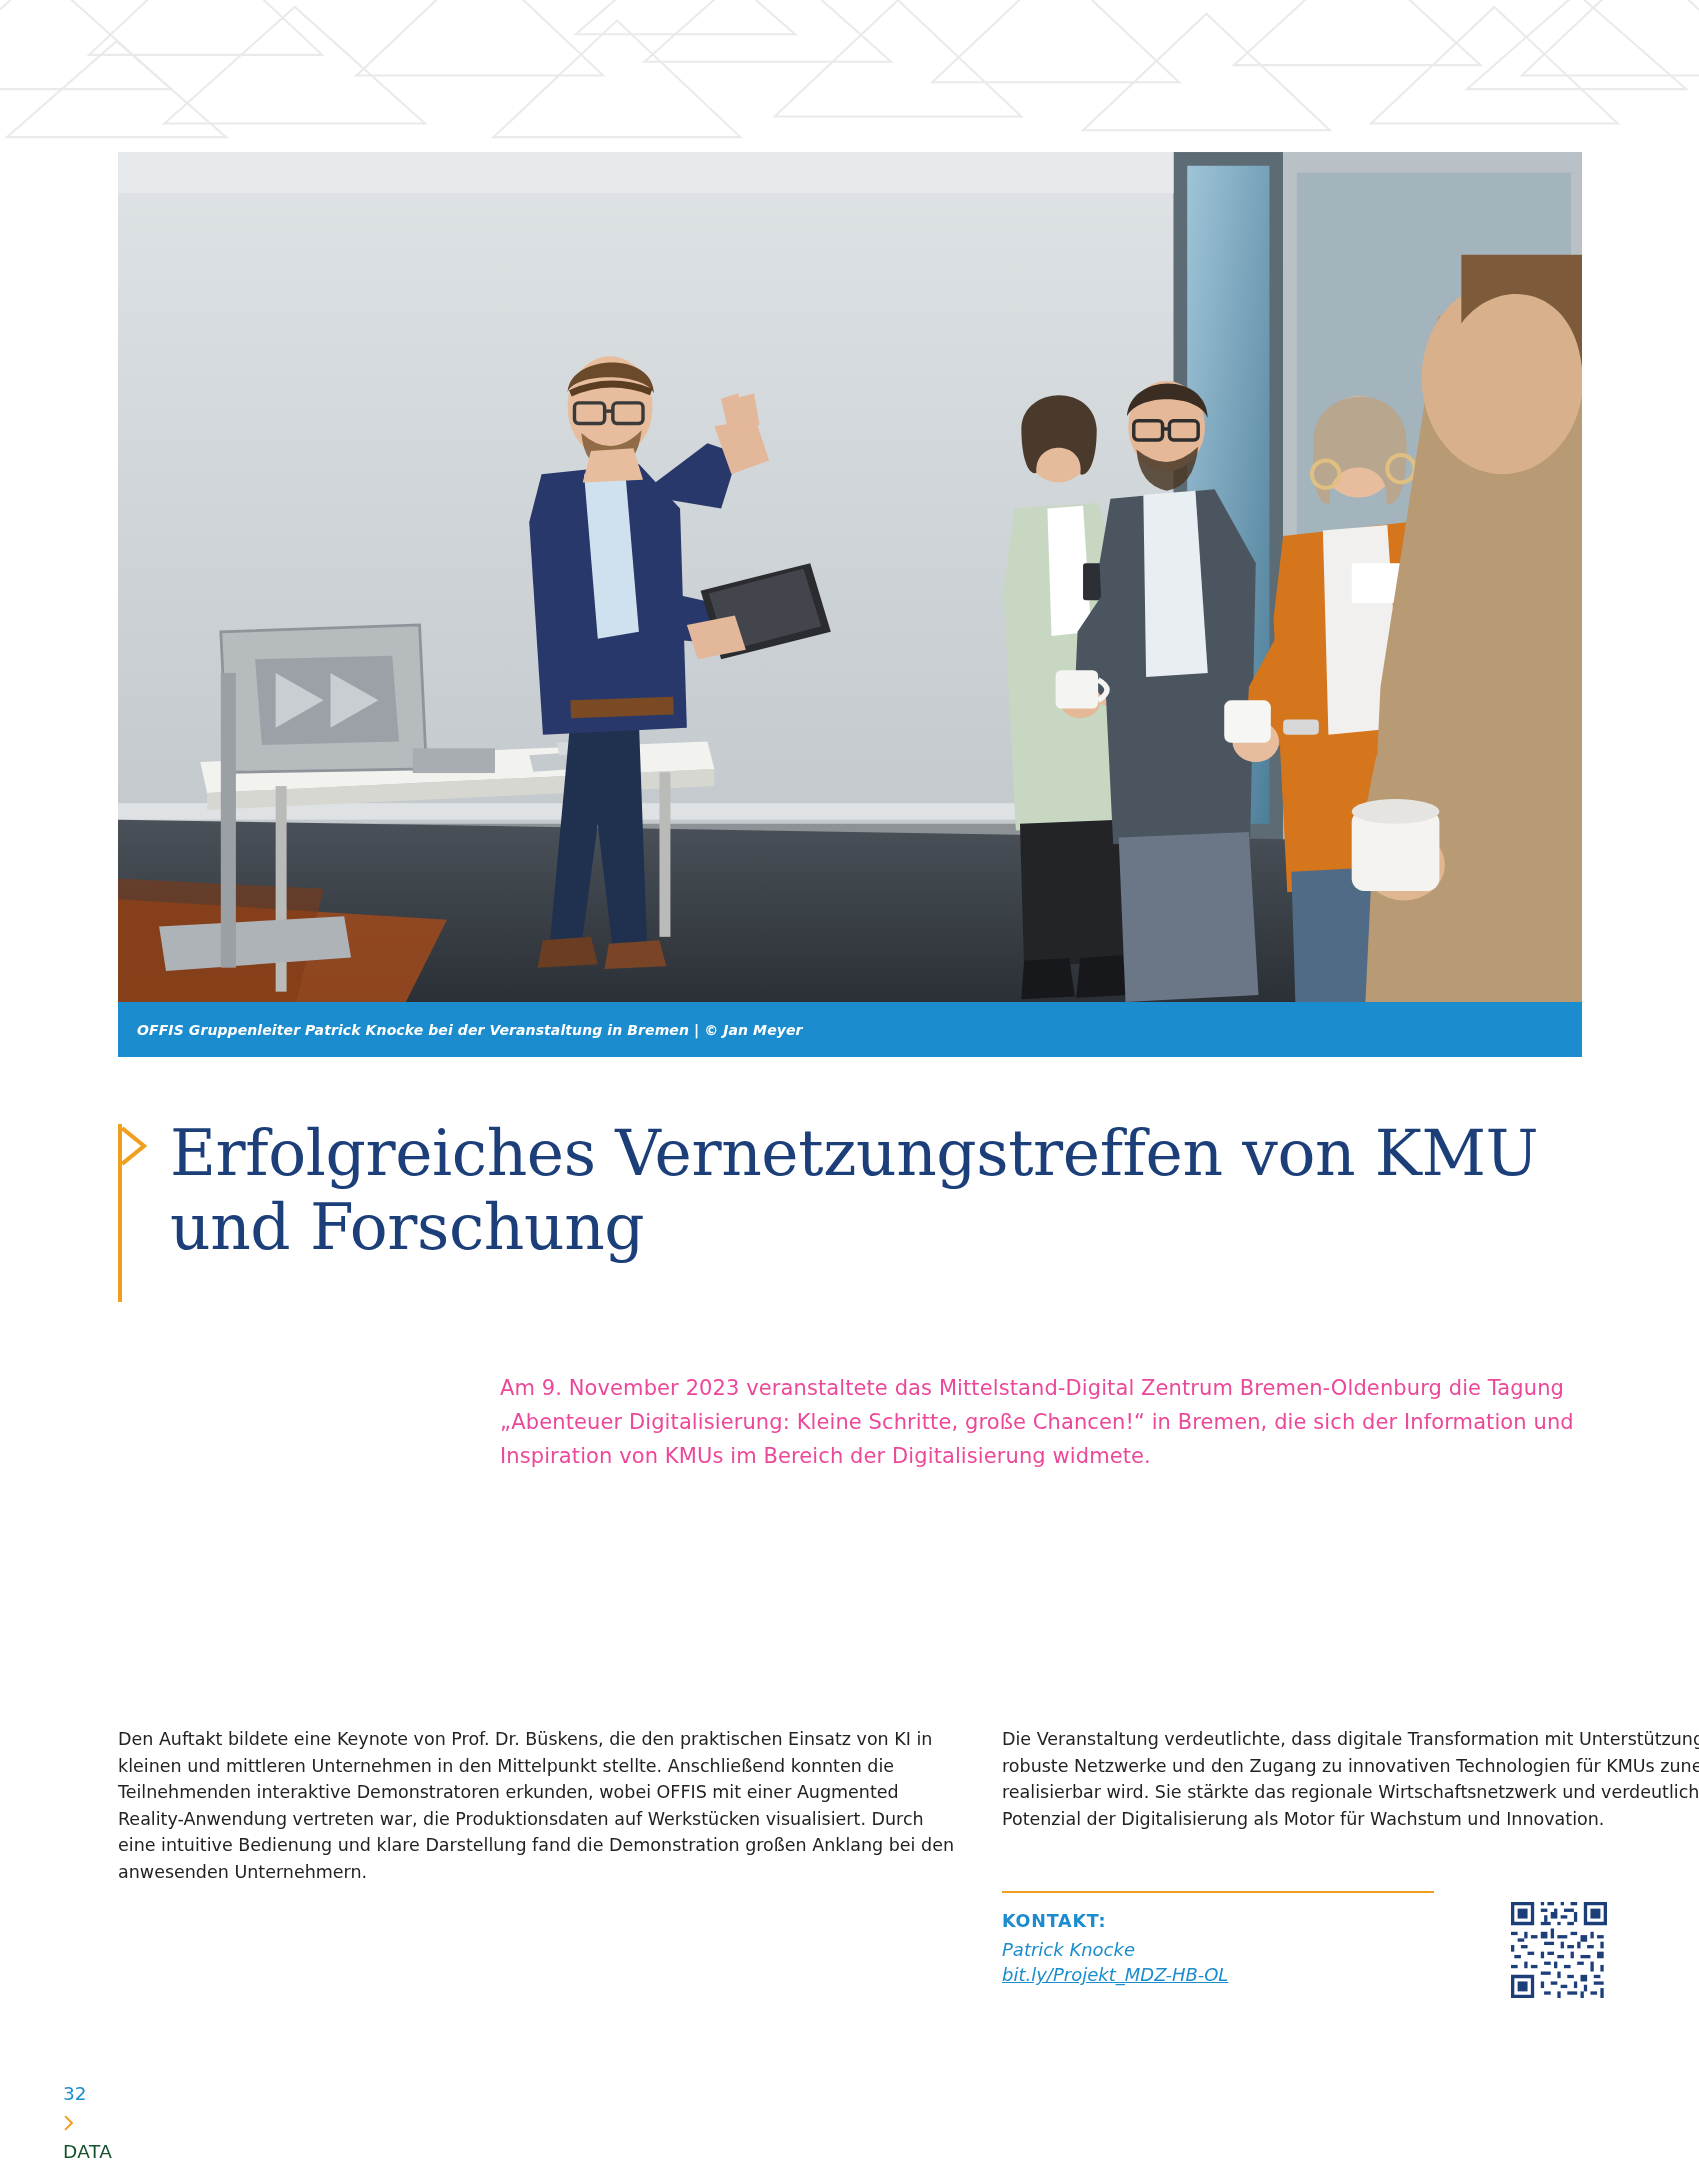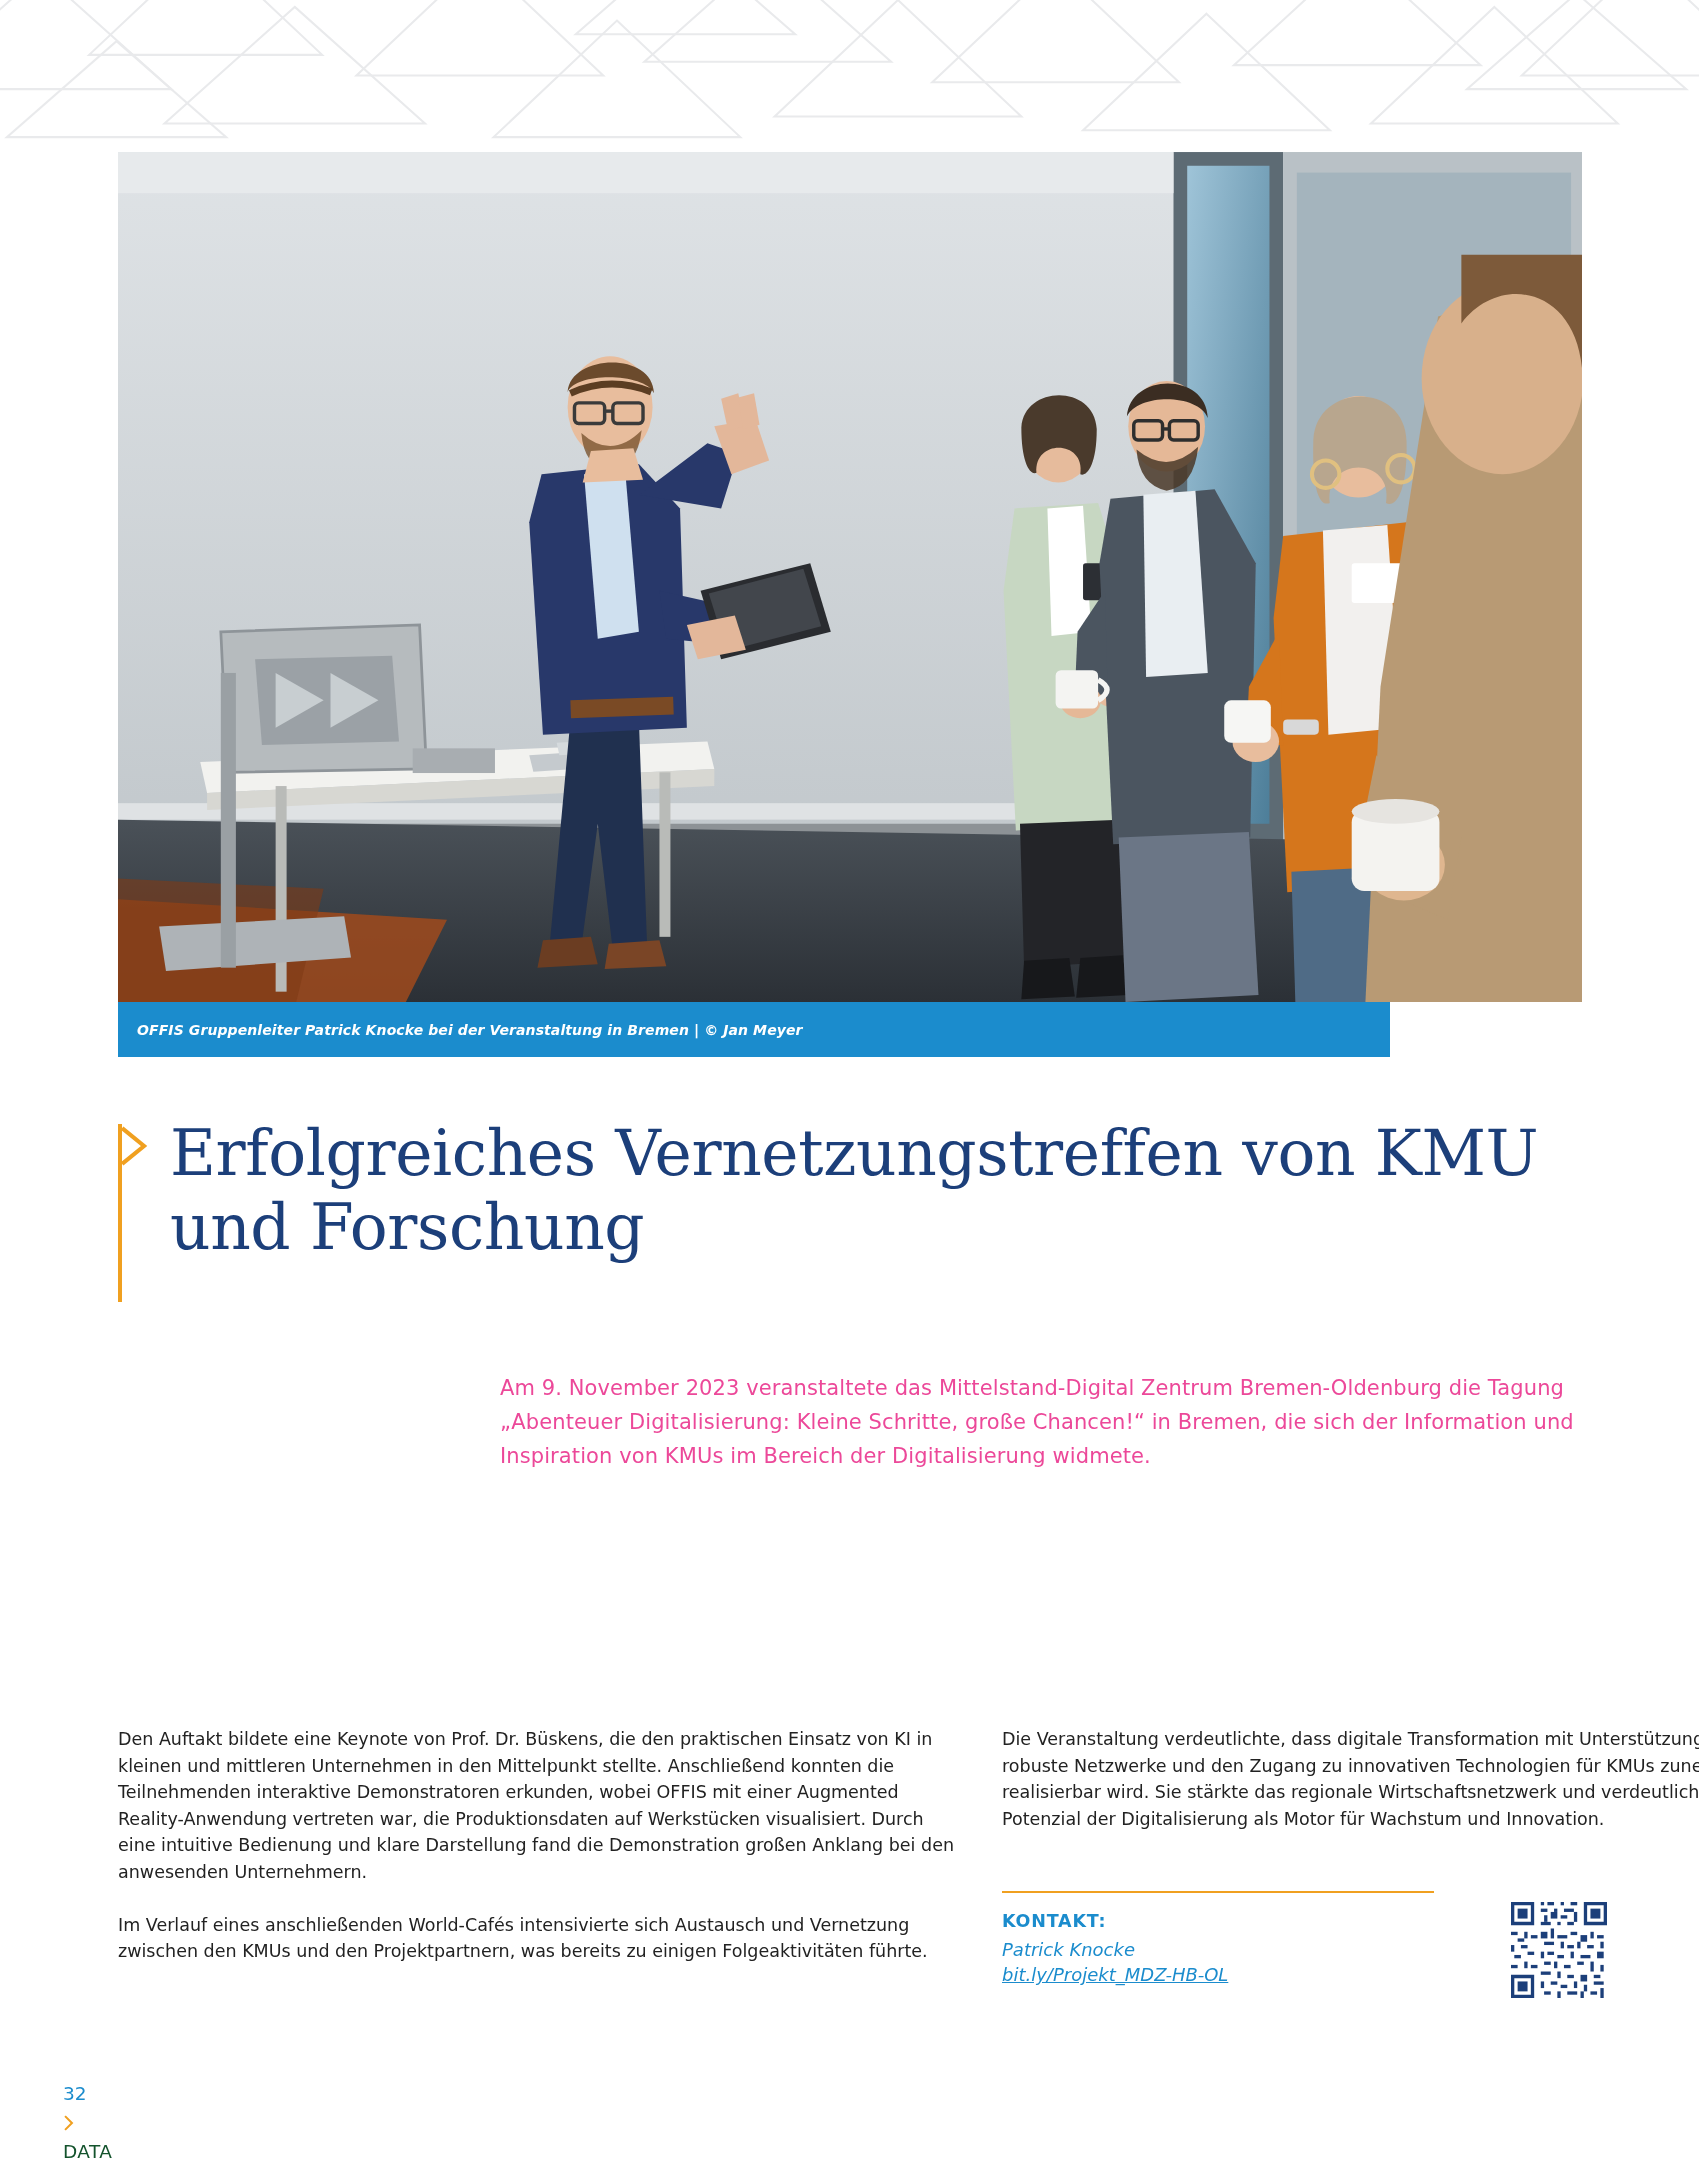--- a/index.html
+++ b/index.html
@@ -41,21 +41,21 @@
     height: 850px;
     overflow: hidden;
     background: #8d9296;
   }
   .photo svg { display:block; }
 
   .caption-bar {
     position: absolute;
     left: 0;
     top: 850px;
-    width: 1272px;
+    width: 1464px;
     height: 55px;
     background: #1b8ccd;
     color: #ffffff;
     font-family: "DejaVu Sans", sans-serif;
     font-style: italic;
     font-weight: bold;
     font-size: 14px;
     letter-spacing: 0.1px;
     display: flex;
     align-items: center;
@@ -366,21 +366,20 @@
   <svg class="headline-chevron" viewBox="0 0 46 64">
     <polyline points="6,6 38,32 6,58" fill="none" stroke="#f0a020" stroke-width="6"></polyline>
   </svg>
   <h1 class="headline">Erfolgreiches Vernetzungstreffen von KMU und Forschung</h1>
 </div>
 
 <div class="lead">Am 9. November 2023 veranstaltete das Mittelstand-Digital Zentrum Bremen-Oldenburg die Tagung „Abenteuer Digitalisierung: Kleine Schritte, große Chancen!“ in Bremen, die sich der Information und Inspiration von KMUs im Bereich der Digitalisierung widmete.</div>
 
 <div class="col left">
   <p>Den Auftakt bildete eine Keynote von Prof. Dr. Büskens, die den praktischen Einsatz von KI in kleinen und mittleren Unternehmen in den Mittelpunkt stellte. Anschließend konnten die Teilnehmenden interaktive Demonstratoren erkunden, wobei OFFIS mit einer Augmented Reality-Anwendung vertreten war, die Produktionsdaten auf Werkstücken visualisiert. Durch eine intuitive Bedienung und klare Darstellung fand die Demonstration großen Anklang bei den anwesenden Unternehmern.</p>
-  <p>Im Verlauf eines anschließenden World-Cafés intensivierte sich Austausch und Vernetzung zwischen den KMUs und den Projektpartnern, was bereits zu einigen Folgeaktivitäten führte.</p>
 </div>
 
 <div class="col right">
   <p>Die Veranstaltung verdeutlichte, dass digitale Transformation mit Unterstützung durch robuste Netzwerke und den Zugang zu innovativen Technologien für KMUs zunehmend realisierbar wird. Sie stärkte das regionale Wirtschaftsnetzwerk und verdeutlichte das Potenzial der Digitalisierung als Motor für Wachstum und Innovation.</p>
 </div>
 
 <div class="contact">
   <div class="contact-rule"></div>
   <div class="contact-label">KONTAKT:</div>
   <div class="contact-name">Patrick Knocke</div>

